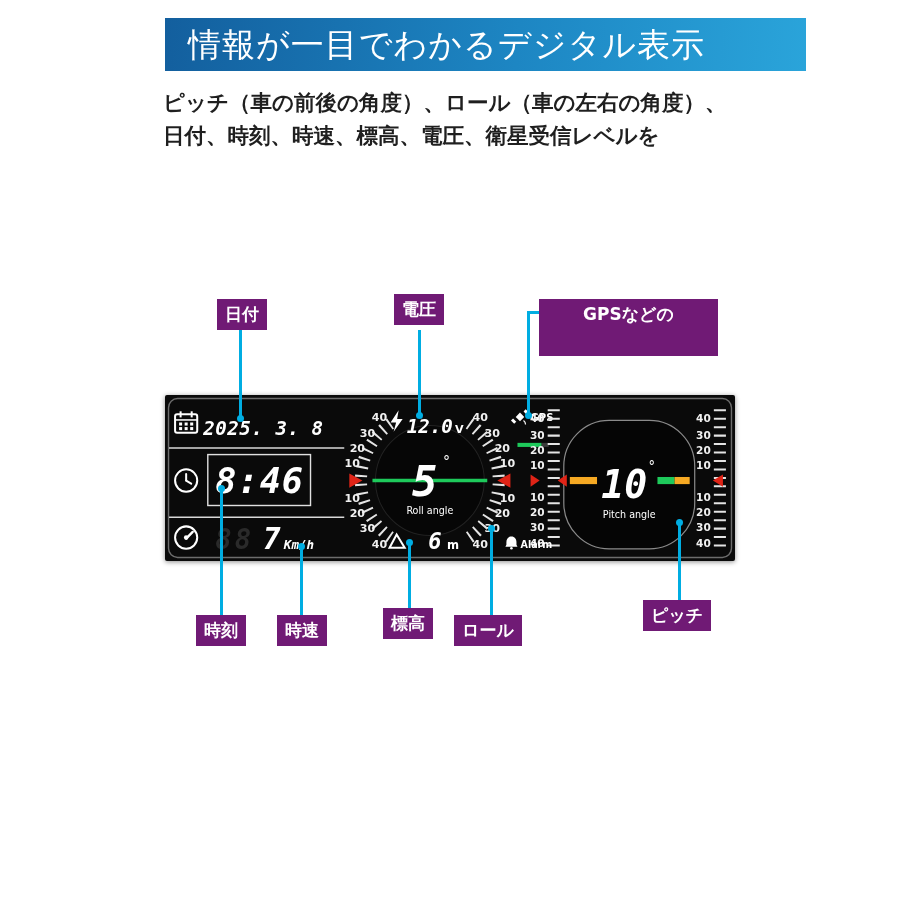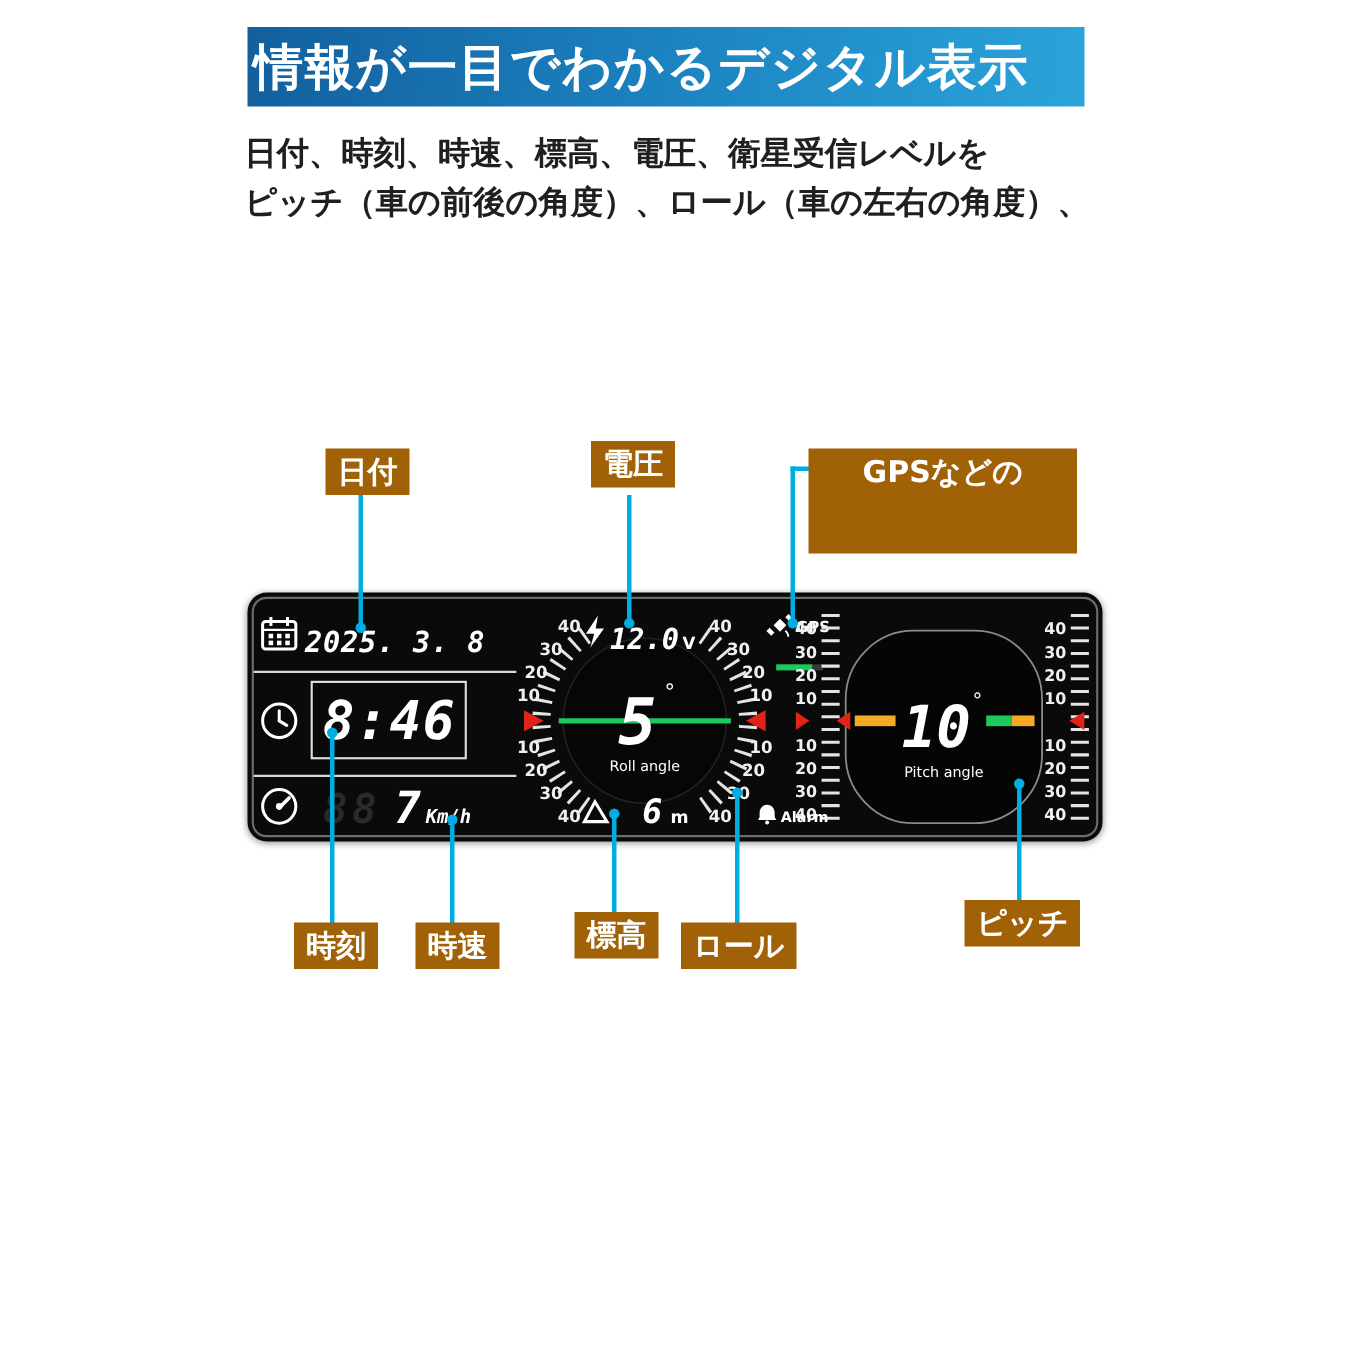--- a/index.html
+++ b/index.html
@@ -1,55 +1,55 @@
 <!DOCTYPE html>
 <html><head>
 <meta charset="utf-8">
 <style>
   *{margin:0;padding:0;box-sizing:border-box}
   html,body{width:900px;height:900px;background:#ffffff;overflow:hidden;
     font-family:"DejaVu Sans","Liberation Sans",sans-serif}
   .page{position:relative;width:900px;height:900px;background:#fff}
 
-  .banner{position:absolute;left:165px;top:18px;width:558px;height:53px;
+  .banner{position:absolute;left:165px;top:18px;width:641px;height:53px;
     background:linear-gradient(95deg,#135f9e 0%,#1d86c3 55%,#2aa4da 100%);
-    color:#fff;font-size:33px;font-weight:bold;line-height:53px;padding-left:4px;
+    color:#fff;font-size:33px;font-weight:normal;line-height:53px;padding-left:23px;
     letter-spacing:1px;white-space:nowrap}
 
   .desc{position:absolute;left:163px;top:86px;font-size:21.5px;line-height:33px;
     color:#1f1f1f;font-weight:600;white-space:nowrap}
   .desc .indent{padding-left:14px}
 
-  .callout{position:absolute;background:#a16207;color:#fff;font-weight:bold;
-    font-size:20px;text-align:center;line-height:31px;height:31px;padding:0 8px;
+  .callout{position:absolute;background:#701a75;color:#fff;font-weight:bold;
+    font-size:17px;text-align:center;line-height:31px;height:31px;padding:0 8px;
     white-space:nowrap;z-index:7}
-  .callout.gps{height:70px;line-height:25px;padding:3px 10px;width:179px}
+  .callout.gps{height:57px;line-height:25px;padding:3px 10px;width:179px}
 
   .cline{position:absolute;background:#00ade2;z-index:5}
   .cdot{position:absolute;width:7px;height:7px;border-radius:50%;background:#00ade2;z-index:6}
 
   .device{position:absolute;left:165px;top:395px;width:570px;height:166px;
-    background:#0a0a0a;border-radius:13px;box-shadow:0 1px 5px rgba(0,0,0,.45);z-index:1}
+    background:#0a0a0a;border-radius:2px;box-shadow:0 1px 5px rgba(0,0,0,.45);z-index:1}
   .device svg{position:absolute;left:0;top:0;width:100%;height:100%;display:block}
 
   .seg{font-family:"DejaVu Sans Mono","Liberation Mono",monospace;font-style:italic;font-weight:bold}
   .lbl{font-family:"DejaVu Sans","Liberation Sans",sans-serif}
 </style>
 </head>
 <body>
 
 <div class="page">
 
   <div class="banner">
     <span>情報が一目でわかるデジタル表示</span>
   </div>
 
   <div class="desc">
+    <div>ピッチ（車の前後の角度）、ロール（車の左右の角度）、</div>
     <div>日付、時刻、時速、標高、電圧、衛星受信レベルを</div>
-    <div>ピッチ（車の前後の角度）、ロール（車の左右の角度）、</div>
   </div>
 
   <div class="callout" style="left:217px;top:299px">日付</div>
   <div class="callout" style="left:394px;top:294px">電圧</div>
   <div class="callout gps" style="left:539px;top:299px">
     <div>GPSなどの</div>
   </div>
 
   <div class="callout" style="left:196px;top:615px">時刻</div>
   <div class="callout" style="left:277px;top:615px">時速</div>

